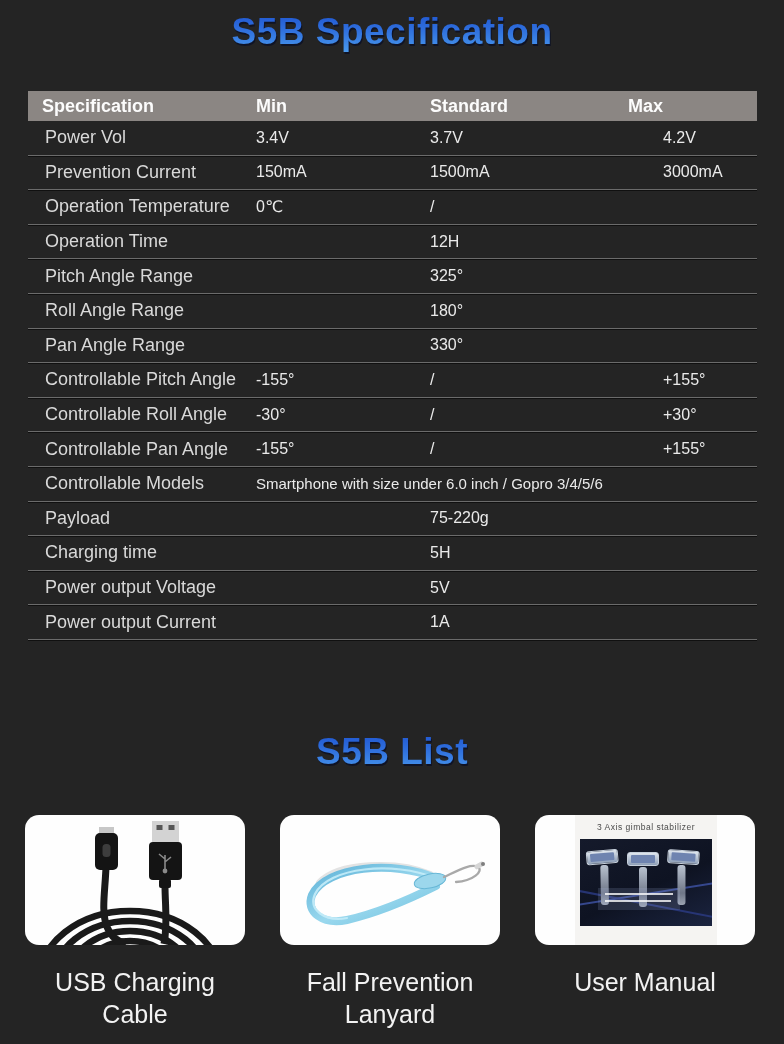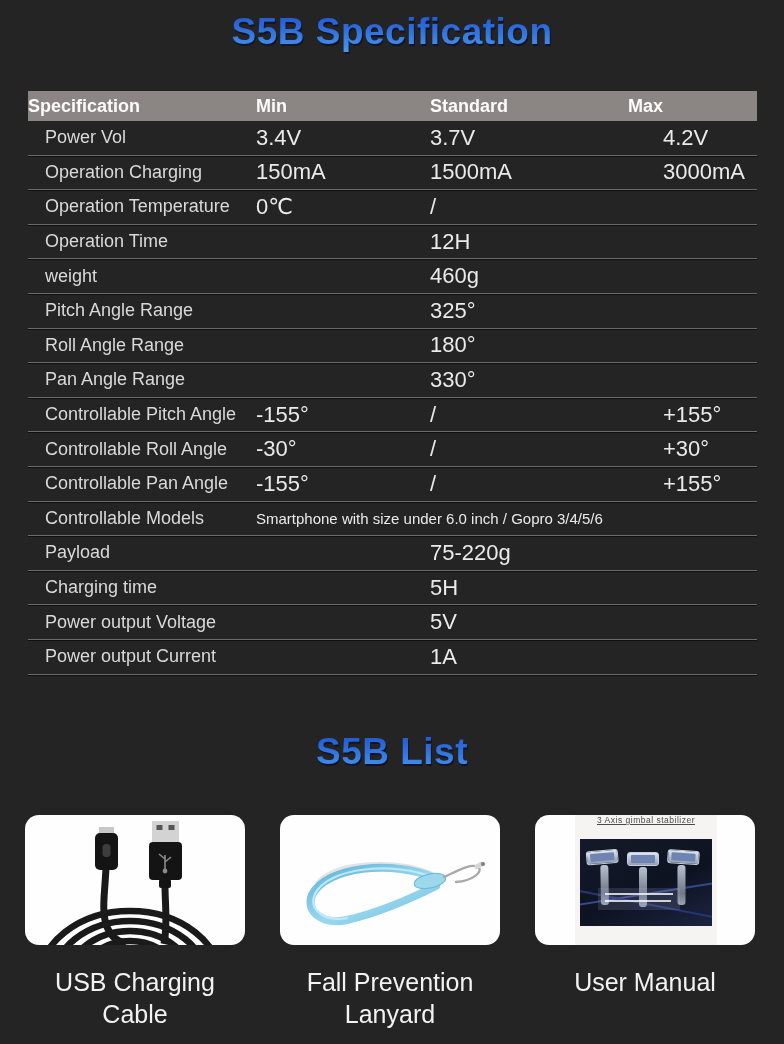--- a/index.html
+++ b/index.html
@@ -18,44 +18,44 @@
   }
   .spec-title{top:11px;}
   .list-title{top:731px;}
   
   .table{position:absolute;left:28px;top:91px;width:729px;}
   .thead{
     display:grid;grid-template-columns:228px 174px 198px 1fr;
     align-items:center;height:30px;background:#8b8683;color:#fcfcfc;
     font-size:18px;font-weight:bold;
   }
-  .thead .h1{padding-left:0;}
+  .thead .h1{padding-left:14px;}
   .trow{
     display:grid;grid-template-columns:228px 174px 198px 1fr;
     align-items:center;height:33.6px;
     border-bottom:1px solid #6b6b6b;box-shadow:0 1px 0 #101010;
   }
   .cell{white-space:nowrap;}
   .lab{grid-column:1;padding-left:17px;font-size:18px;color:#d9d9d9;}
-  .val{font-size:22px;color:#eaeaea;}
+  .val{font-size:16px;color:#eaeaea;}
   .cmin{grid-column:2;}
   .cstd{grid-column:3;}
   .cmax{grid-column:4;margin-left:35px;}
   .cspan{grid-column:2 / 5;font-size:15px;}
   
   .cards{position:absolute;left:25px;top:815px;width:730px;display:flex;justify-content:space-between;}
   .item{width:220px;display:flex;flex-direction:column;align-items:center;}
   .imgbox{
     width:220px;height:130px;background:#fefefe;border-radius:14px;
     overflow:hidden;position:relative;flex:0 0 auto;
   }
   .caption{margin-top:21px;font-size:25px;line-height:1.28;color:#f2f2f2;text-align:center;}
   
   .manual-page{position:absolute;left:40px;top:0;width:142px;height:130px;background:#f5f4f2;}
-  .manual-title{text-align:center;font-size:8.5px;color:#4a4a4a;letter-spacing:.5px;text-decoration:underline;}
+  .manual-title{padding-top:7px;text-align:center;font-size:8.5px;color:#4a4a4a;letter-spacing:.5px;}
   .manual-photo{
     position:absolute;left:5px;right:5px;top:24px;height:87px;overflow:hidden;
     background:linear-gradient(155deg,#151a2b 0%,#0e1322 55%,#1b2440 100%);
   }
   .streak{position:absolute;width:220%;height:2px;left:-60%;opacity:.85;}
   .s1{top:62%;background:#3c50a0;transform:rotate(-9deg);}
   .s2{top:74%;background:#2a3a80;transform:rotate(11deg);}
   .gimbal{position:absolute;width:34px;}
   .g1{left:7px;top:11px;transform:rotate(-5deg);}
   .g2{left:46px;top:13px;}
@@ -95,37 +95,33 @@
       <div class="h4">Max</div>
     </div>
     <div class="tbody">
         <div class="trow">
           <div class="cell lab">Power Vol</div>
           <div class="cell val cmin">3.4V</div>
           <div class="cell val cstd">3.7V</div>
           <div class="cell val cmax">4.2V</div>
         </div>
         <div class="trow">
-          <div class="cell lab">Operation Charging</div>
+          <div class="cell lab">Prevention Current</div>
           <div class="cell val cmin">150mA</div>
           <div class="cell val cstd">1500mA</div>
           <div class="cell val cmax">3000mA</div>
         </div>
         <div class="trow">
           <div class="cell lab">Operation Temperature</div>
           <div class="cell val cmin">0℃</div>
           <div class="cell val cstd">/</div>
         </div>
         <div class="trow">
           <div class="cell lab">Operation Time</div>
           <div class="cell val cstd">12H</div>
-        </div>
-        <div class="trow">
-          <div class="cell lab">weight</div>
-          <div class="cell val cstd">460g</div>
         </div>
         <div class="trow">
           <div class="cell lab">Pitch Angle Range</div>
           <div class="cell val cstd">325°</div>
         </div>
         <div class="trow">
           <div class="cell lab">Roll Angle Range</div>
           <div class="cell val cstd">180°</div>
         </div>
         <div class="trow">

